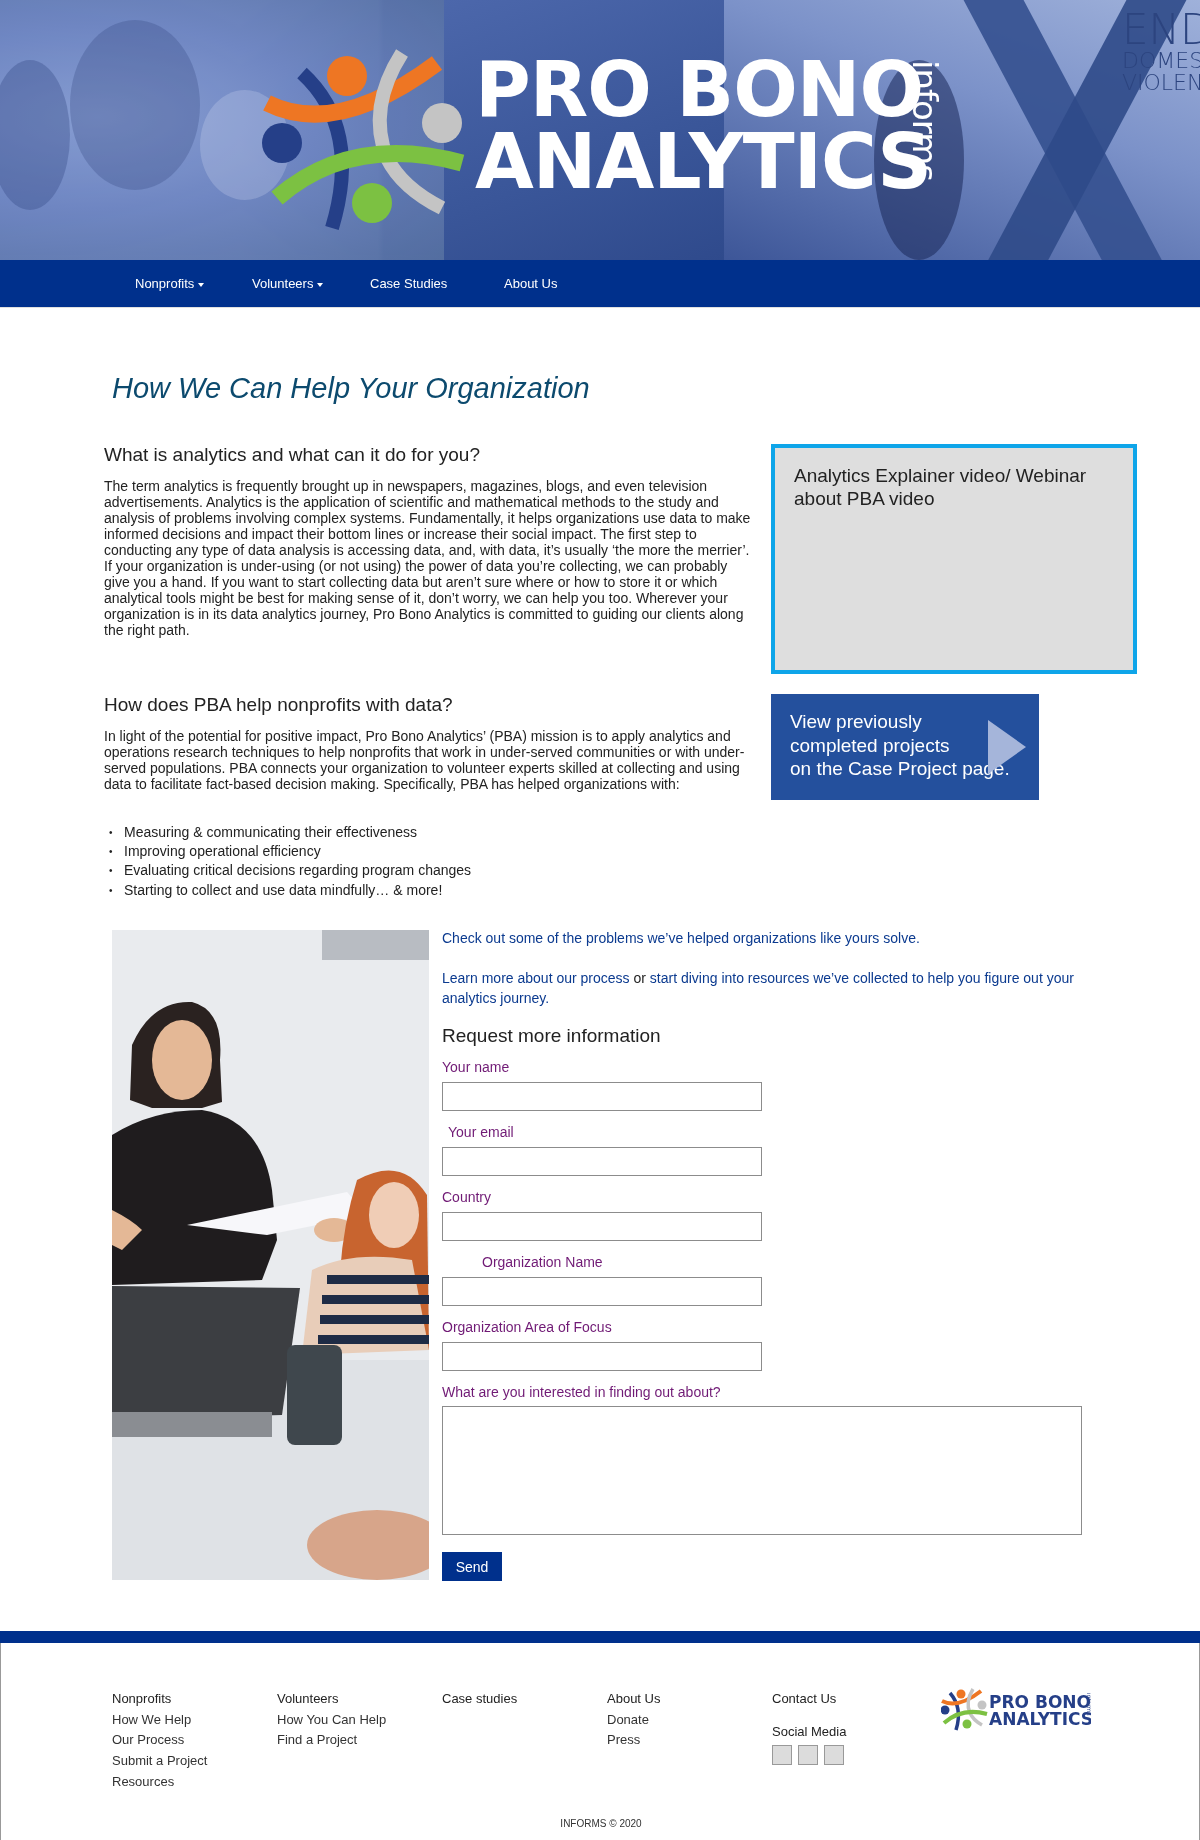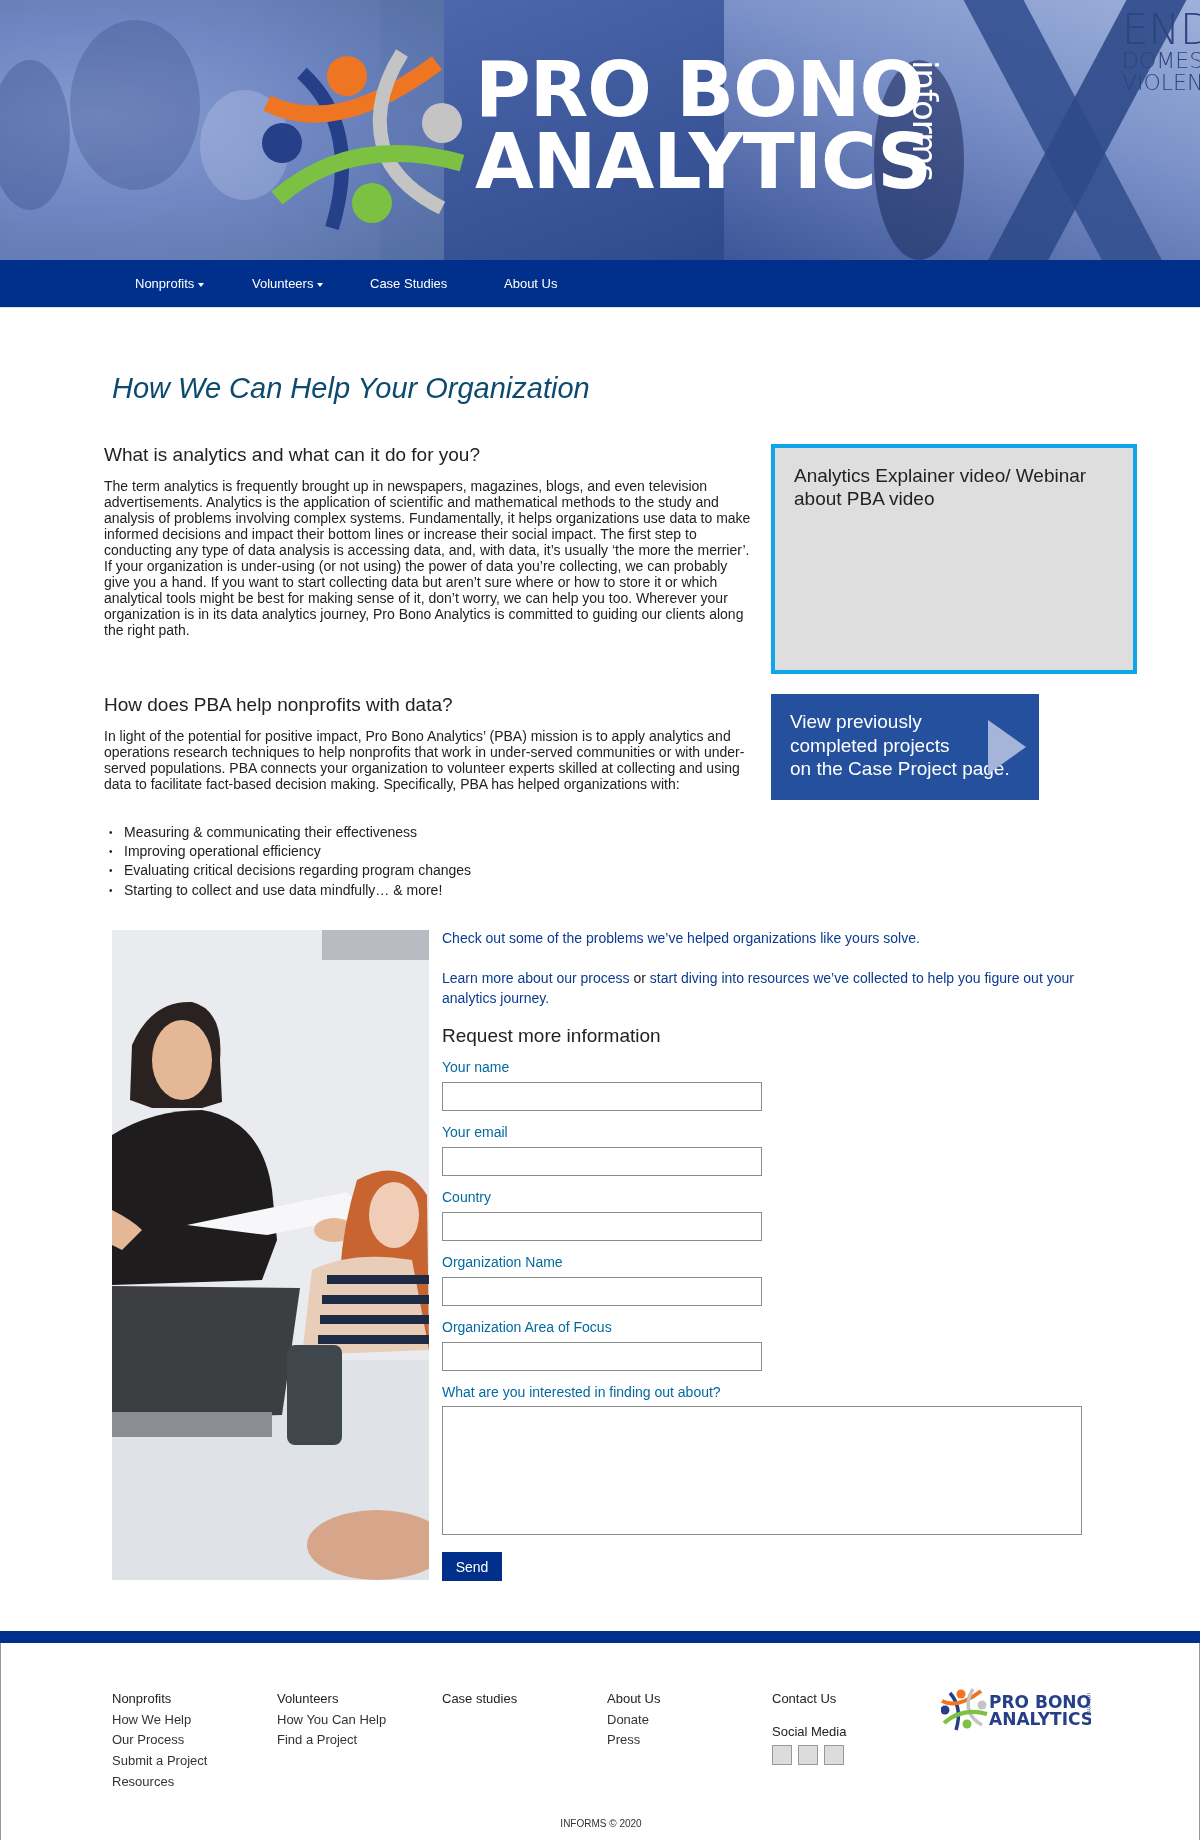--- a/index.html
+++ b/index.html
@@ -42,21 +42,21 @@
     .case-cta { position: absolute; left: 771px; top: 694px; width: 268px; height: 106px; background: #24509d; color: #fff; font-size: 19px; line-height: 23.5px; padding: 16px 19px; cursor: pointer; }
     .case-cta .arrow { position: absolute; right: 13px; top: 26px; width: 0; height: 0; border-top: 27px solid transparent; border-bottom: 27px solid transparent; border-left: 38px solid #a5b5da; }
 
     .photo { position: absolute; left: 112px; top: 930px; width: 317px; height: 650px; overflow: hidden; background: #eceef0; }
 
     .link { color: #0b3a8f; text-decoration: none; text-align: right; }
     .links1 { position: absolute; left: 442px; top: 930px; font-size: 14px; color: #0b3a8f; }
     .links2 { position: absolute; left: 442px; top: 969px; width: 640px; font-size: 14px; line-height: 19.5px; color: #222; }
 
     .form-title { position: absolute; left: 442px; top: 1025px; font-size: 19px; color: #222; font-weight: normal; }
-    .flabel { position: absolute; left: 442px; font-size: 14px; color: #0369a1; text-align: right; }
+    .flabel { position: absolute; left: 442px; font-size: 14px; color: #701a75; text-align: right; }
     .finput { position: absolute; left: 442px; width: 320px; height: 29px; border: 1px solid #8c8c8c; background: #fff; font-family: "Liberation Sans", sans-serif; font-size: 14px; padding: 0 6px; }
     .ftextarea { position: absolute; left: 442px; top: 1406px; width: 640px; height: 129px; border: 1px solid #8c8c8c; background: #fff; resize: none; font-family: "Liberation Sans", sans-serif; font-size: 14px; padding: 6px; }
     .send { position: absolute; left: 442px; top: 1552px; width: 60px; height: 29px; background: #00308c; color: #fff; border: none; font-family: "Liberation Sans", sans-serif; font-size: 14px; cursor: pointer; }
 
     
     .footer-bar { position: absolute; left: 0; top: 1631px; width: 1200px; height: 12px; background: #00308c; }
     .footer { position: absolute; left: 0; top: 1643px; width: 1200px; height: 197px; background: #fff; border-left: 1px solid #999; border-right: 1px solid #999; }
     .fcol { position: absolute; top: 46px; font-size: 13px; line-height: 20.7px; color: #222; }
     .fcol .fhead { color: #222; display: block; }
     .fcol a { color: #333; text-decoration: none; display: block; }
@@ -172,27 +172,27 @@
 </div>
 <div class="links2">
   <a href="#" class="link">Learn more about our process</a><span> or </span><a href="#" class="link">start diving into resources we’ve collected to help you figure out your analytics journey.</a>
 </div>
 
 <h3 class="form-title">Request more information</h3>
 
 <label class="flabel" style="top:1059px;">Your name</label>
 <input class="finput" style="top: 1082px;" type="text" value="">
 
-<label class="flabel" style="top:1124px;">Your email</label>
+<label class="flabel" style="top:1124px;margin-left:6px;">Your email</label>
 <input class="finput" style="top: 1147px;" type="text" value="">
 
 <label class="flabel" style="top:1189px;">Country</label>
 <input class="finput" style="top: 1212px;" type="text" value="">
 
-<label class="flabel" style="top:1254px;">Organization Name</label>
+<label class="flabel" style="top:1254px;margin-left:40px;">Organization Name</label>
 <input class="finput" style="top: 1277px;" type="text" value="">
 
 <label class="flabel" style="top:1319px;">Organization Area of Focus</label>
 <input class="finput" style="top: 1342px;" type="text" value="">
 
 <label class="flabel" style="top:1384px;">What are you interested in finding out about?</label>
 <textarea class="ftextarea" style=""></textarea>
 
 <button class="send">Send</button>
 

